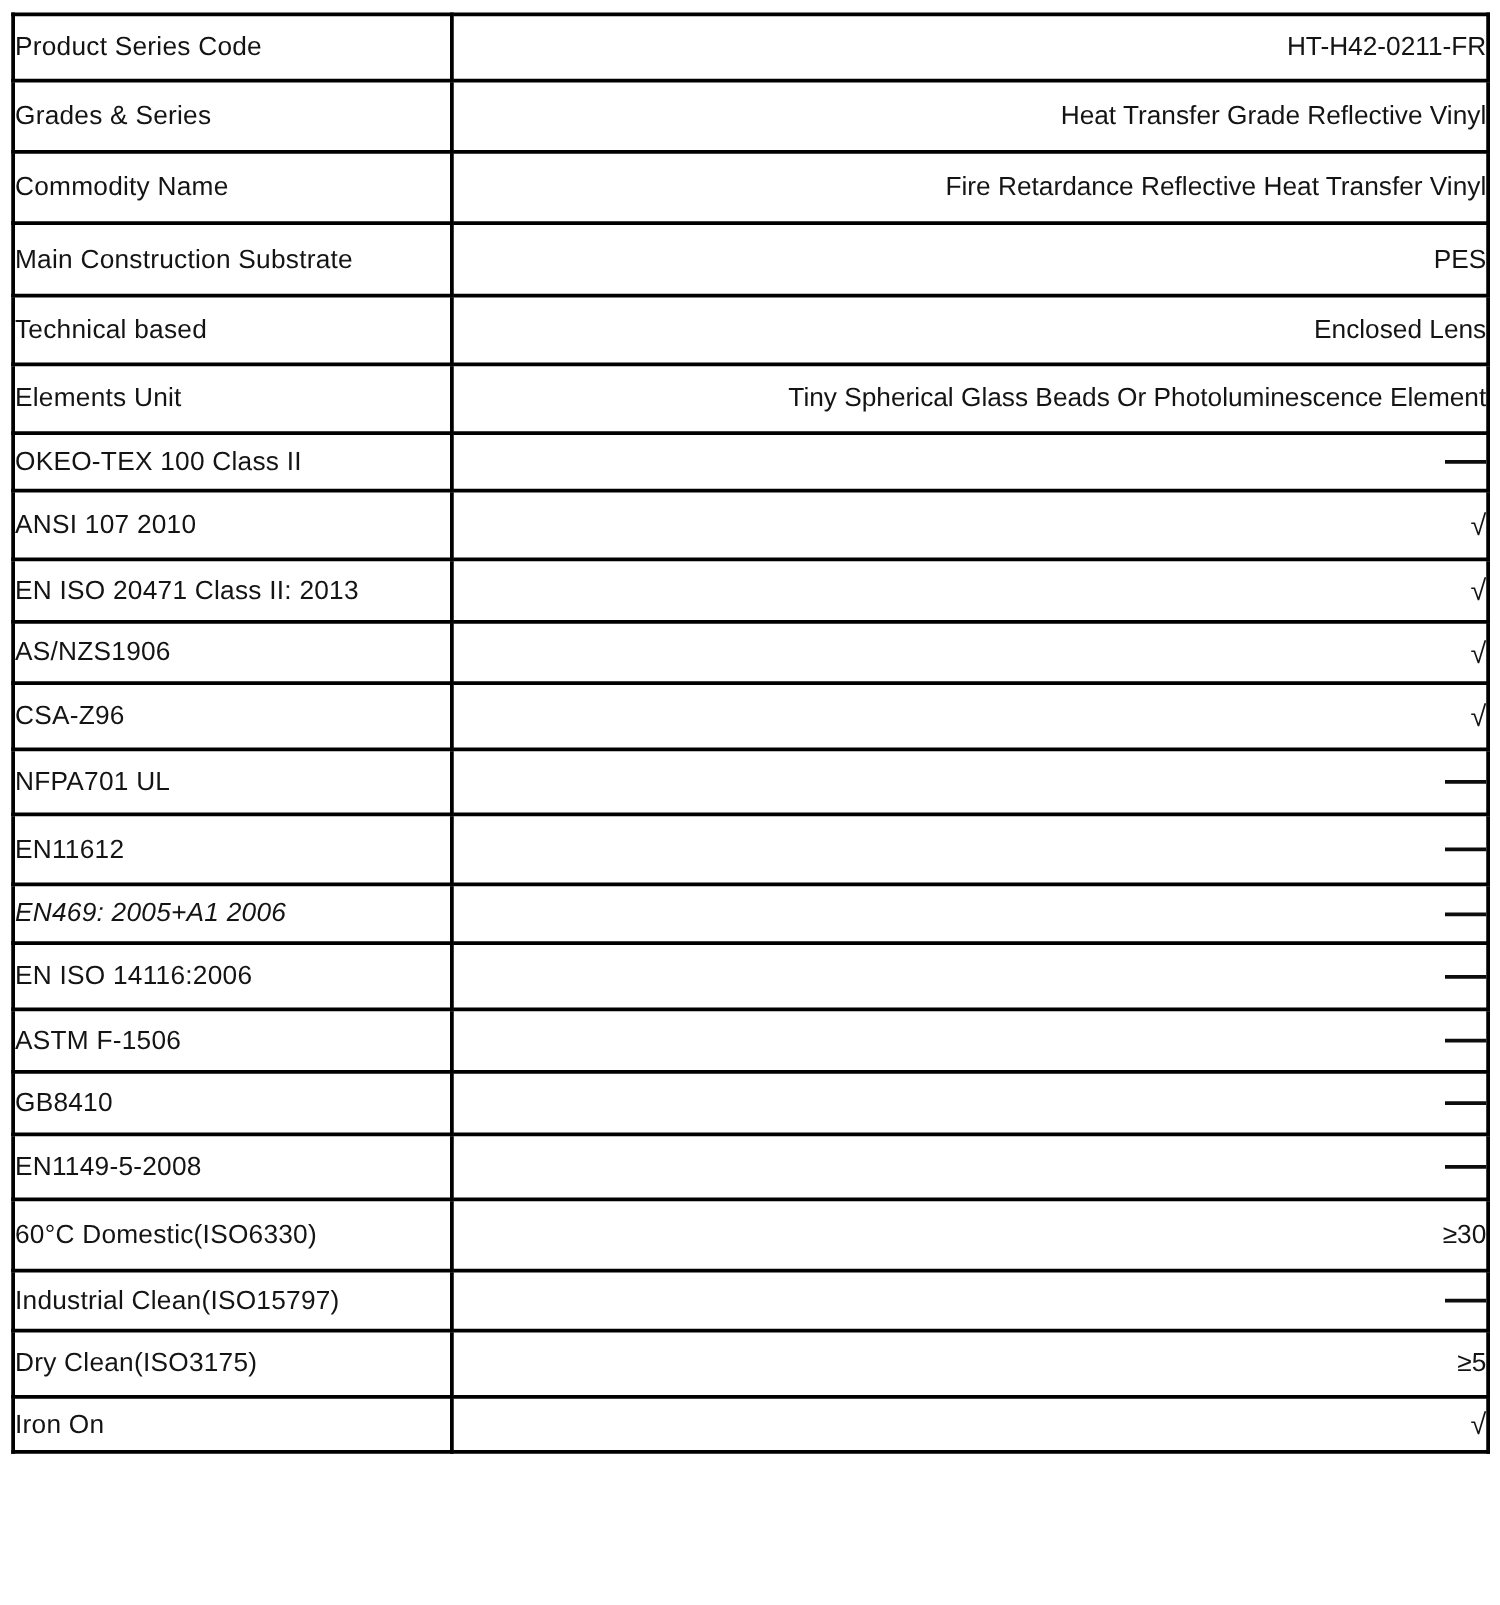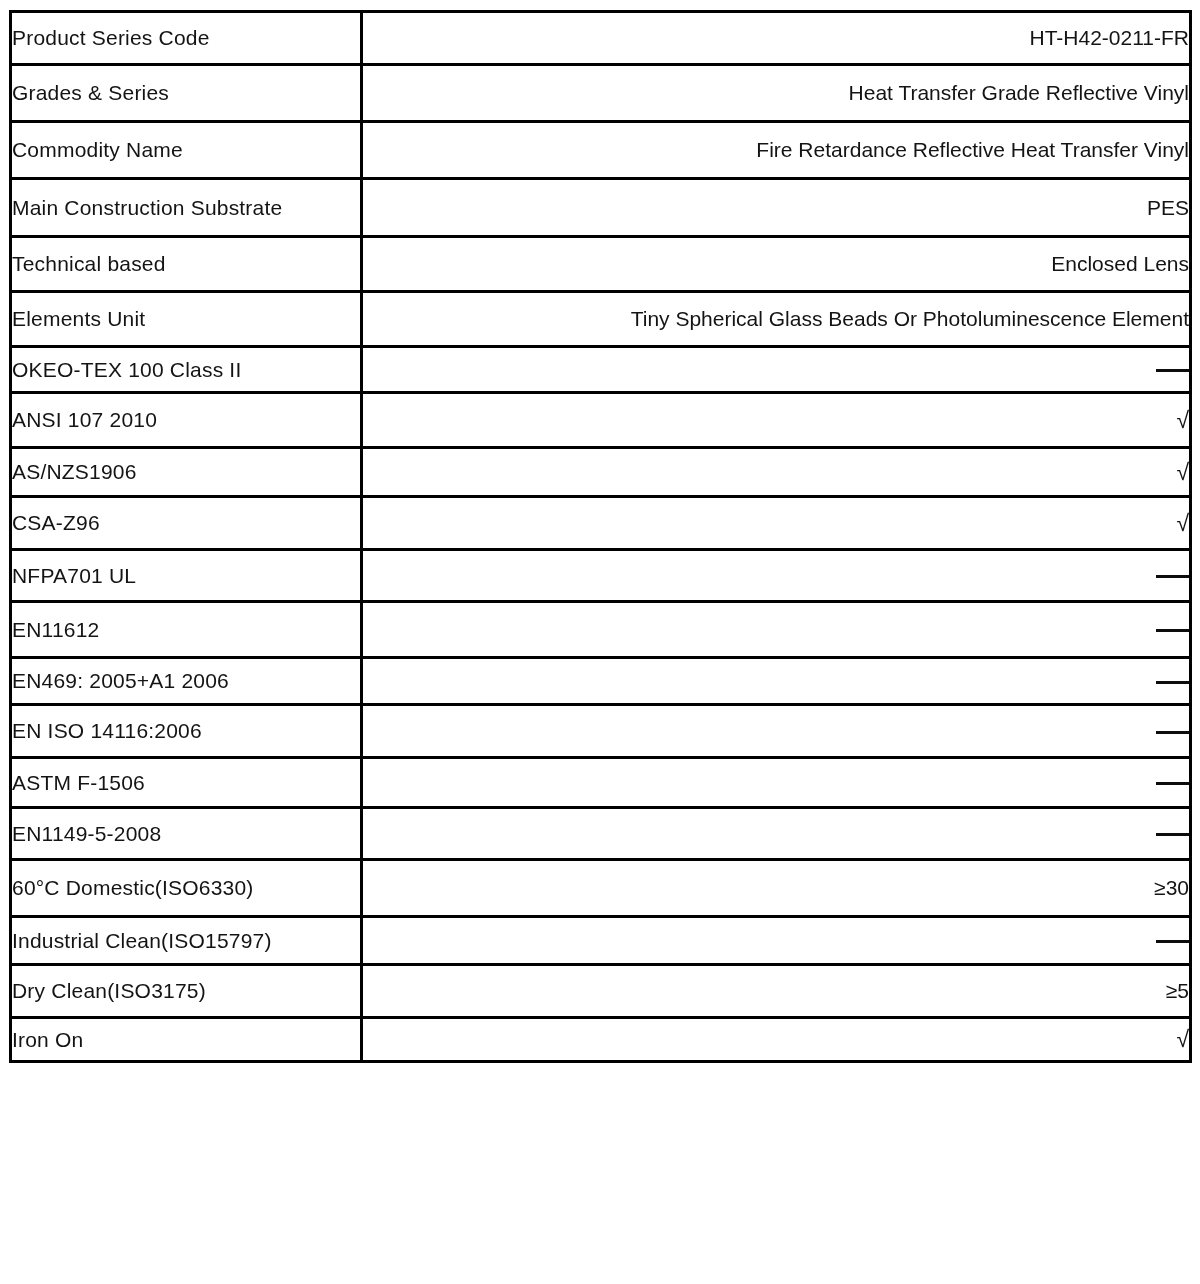--- a/index.html
+++ b/index.html
@@ -100,46 +100,54 @@
           <td class="value-cell text">Tiny Spherical Glass Beads Or Photoluminescence Element</td>
         </tr>
         <tr style="height: 46px;">
           <td class="label-cell">OKEO-TEX 100 Class II</td>
           <td class="value-cell dash"><span class="dash-line"></span></td>
         </tr>
         <tr style="height: 55px; padding-left: 36px;">
           <td class="label-cell">ANSI 107 2010</td>
           <td class="value-cell check">√</td>
         </tr>
+        <tr style="height: 50px;">
+          <td class="label-cell">EN ISO 20471 Class II: 2013</td>
+          <td class="value-cell check">√</td>
+        </tr>
         <tr style="height: 49px;">
           <td class="label-cell">AS/NZS1906</td>
           <td class="value-cell check">√</td>
         </tr>
         <tr style="height: 53px;">
           <td class="label-cell">CSA-Z96</td>
           <td class="value-cell check">√</td>
         </tr>
         <tr style="height: 52px;">
           <td class="label-cell">NFPA701 UL</td>
           <td class="value-cell dash"><span class="dash-line"></span></td>
         </tr>
         <tr style="height: 56px;">
           <td class="label-cell">EN11612</td>
           <td class="value-cell dash"><span class="dash-line"></span></td>
         </tr>
-        <tr style="height: 47px;">
+        <tr style="height: 47px; font-style: italic;">
           <td class="label-cell">EN469: 2005+A1 2006</td>
           <td class="value-cell dash"><span class="dash-line"></span></td>
         </tr>
         <tr style="height: 53px;">
           <td class="label-cell">EN ISO 14116:2006</td>
           <td class="value-cell dash"><span class="dash-line"></span></td>
         </tr>
         <tr style="height: 50px;">
           <td class="label-cell">ASTM F-1506</td>
+          <td class="value-cell dash"><span class="dash-line"></span></td>
+        </tr>
+        <tr style="height: 50px;">
+          <td class="label-cell">GB8410</td>
           <td class="value-cell dash"><span class="dash-line"></span></td>
         </tr>
         <tr style="height: 52px; padding-left: 36px;">
           <td class="label-cell">EN1149-5-2008</td>
           <td class="value-cell dash"><span class="dash-line"></span></td>
         </tr>
         <tr style="height: 57px;">
           <td class="label-cell">60°C Domestic(ISO6330)</td>
           <td class="value-cell text">≥30</td>
         </tr>

